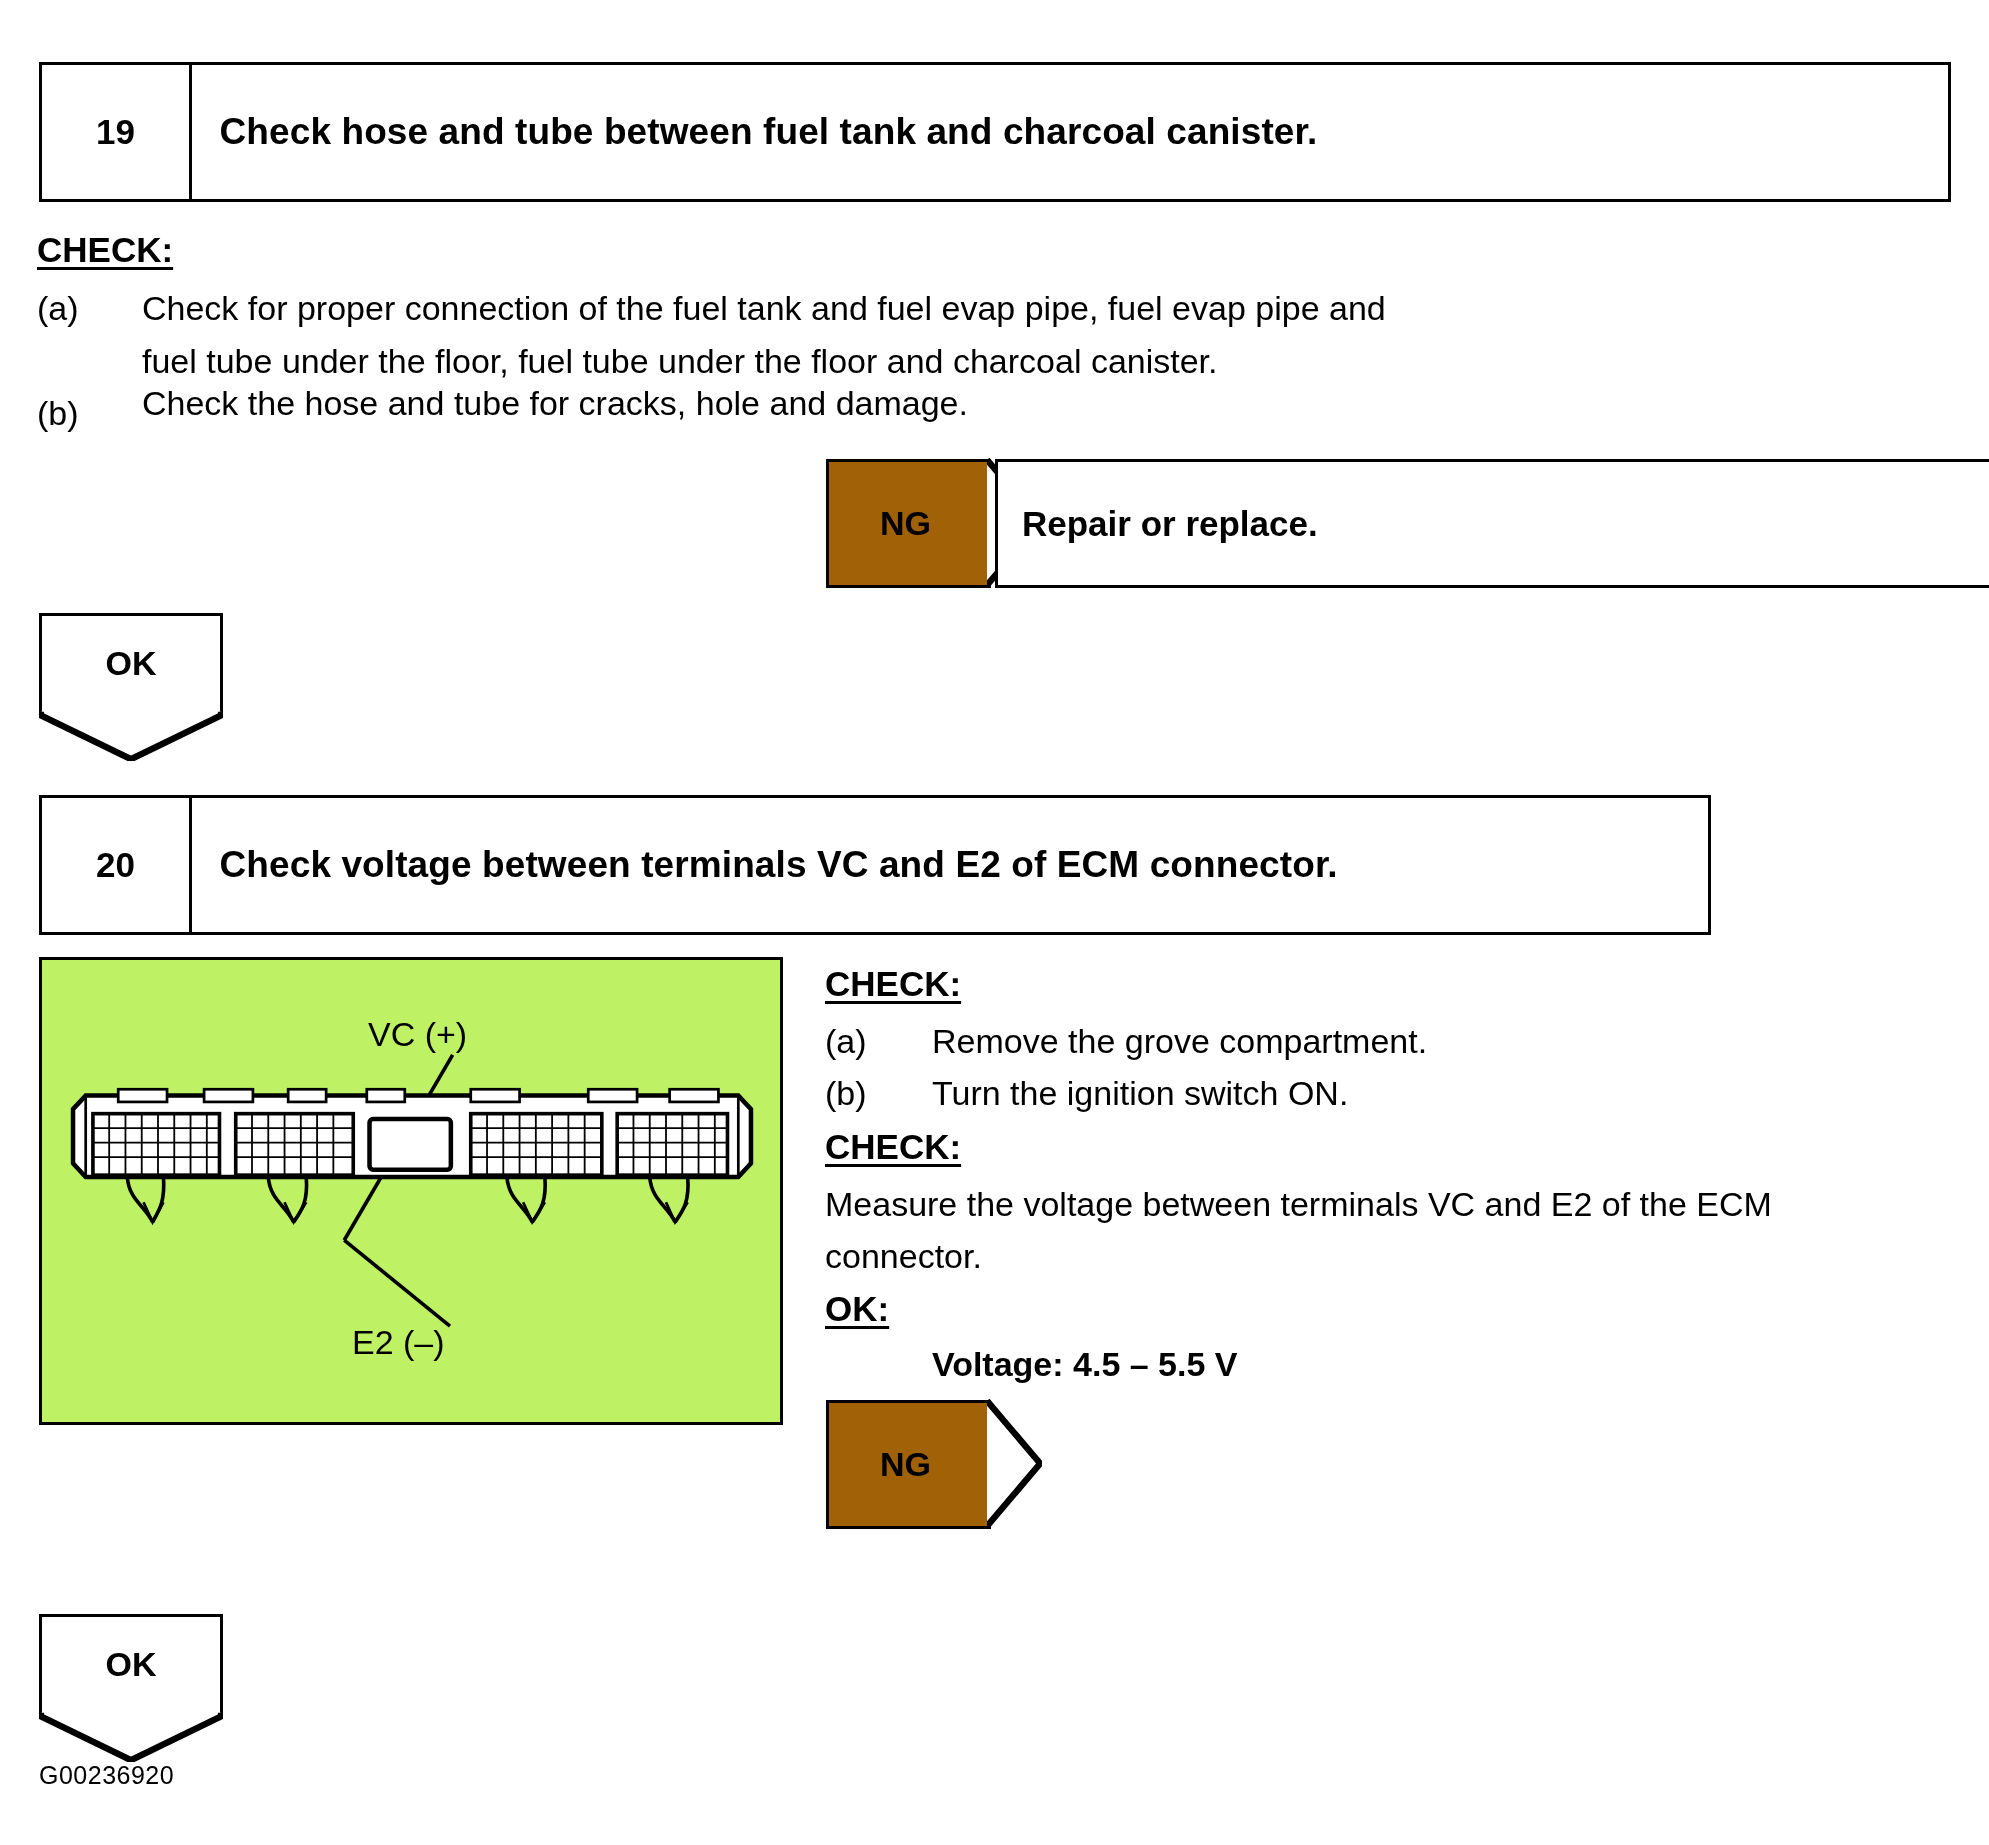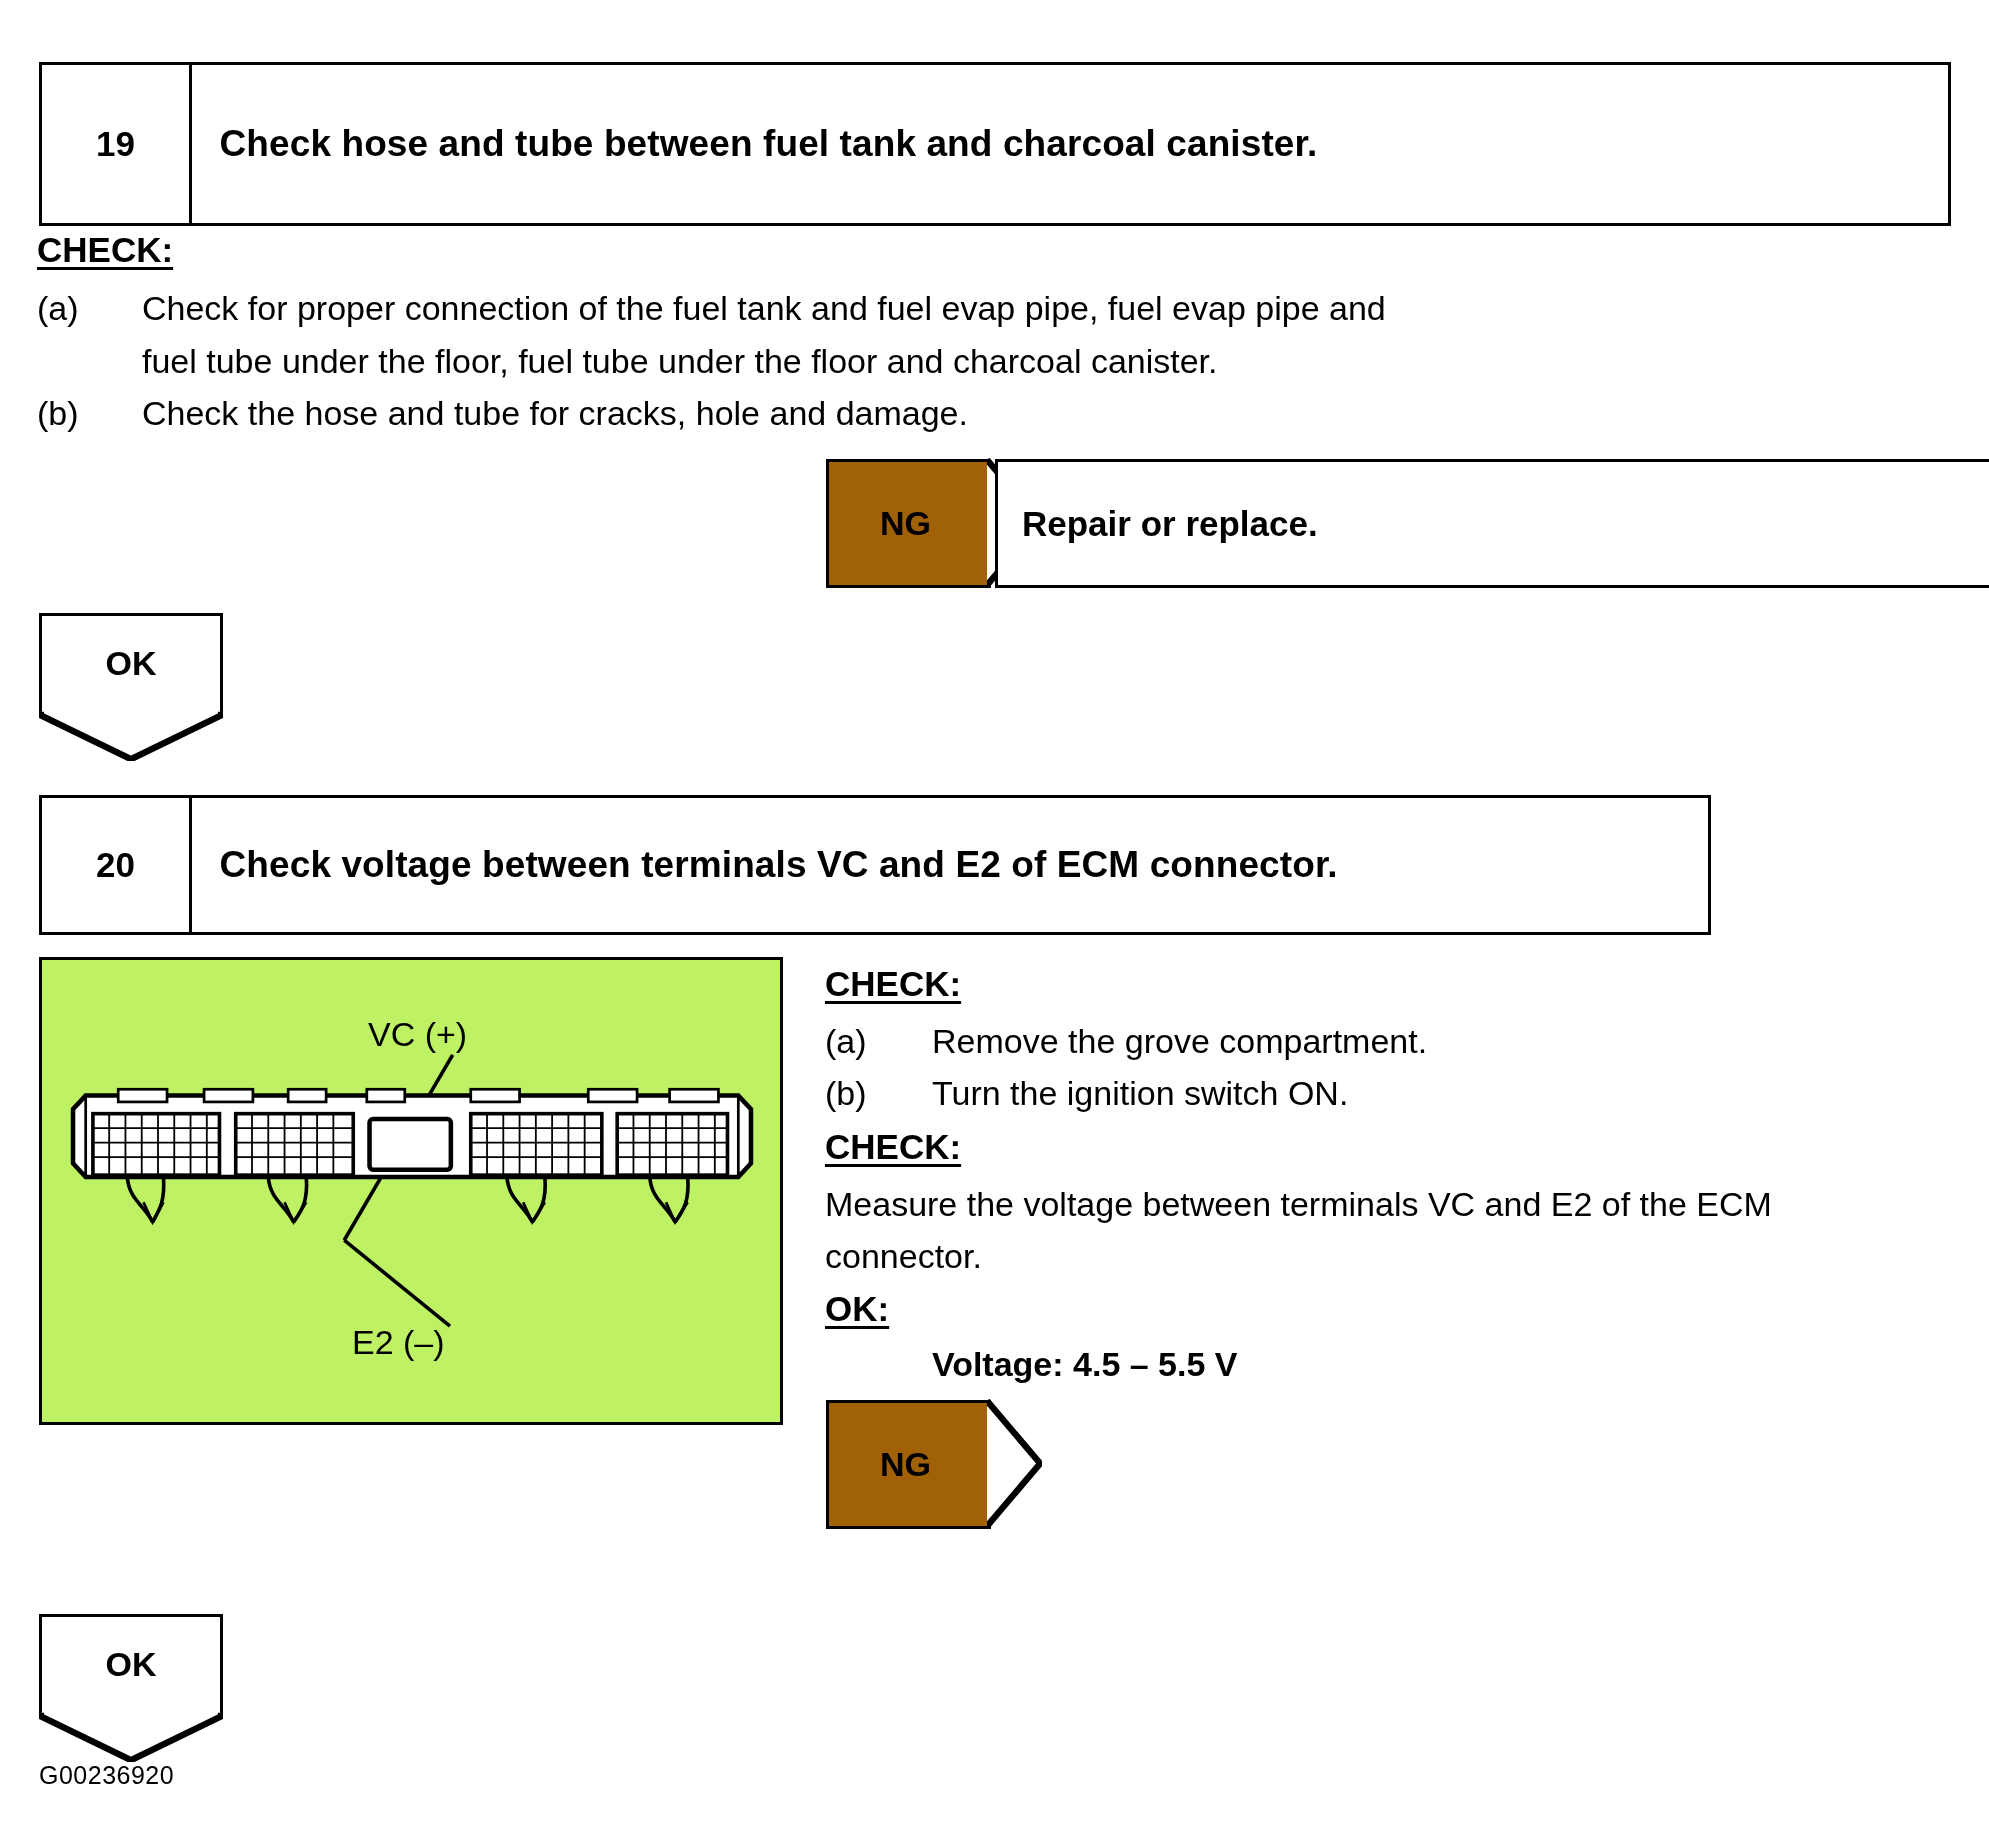--- a/index.html
+++ b/index.html
@@ -161,33 +161,33 @@
     position: absolute;
     font-size: 25px;
     letter-spacing: 0.5px;
   }
 </style>
 </head>
 <body>
 
 <div class="page">
 
-  <div class="step-box" style="left:39px; top:62px; width:1912px; height:164px;">
+  <div class="step-box" style="left:39px; top:62px; width:1912px; height:140px;">
     <div class="step-num">19</div>
     <div class="step-title">Check hose and tube between fuel tank and charcoal canister.</div>
   </div>
 
   <div class="check-head" style="left:37px; top:230px;">CHECK:</div>
 
   <div class="body-line" style="left:37px; top:289px;">(a)</div>
   <div class="body-line" style="left:142px; top:342px;">fuel tube under the floor, fuel tube under the floor and charcoal canister.</div>
   <div class="body-line" style="left:142px; top:289px;">Check for proper connection of the fuel tank and fuel evap pipe, fuel evap pipe and</div>
 
   <div class="body-line" style="left:37px; top:394px;">(b)</div>
-  <div class="body-line" style="left:142px; top:394px;">Check the hose and tube for cracks, hole and damage.</div>
+  <div class="body-line" style="left:142px; top:384px;">Check the hose and tube for cracks, hole and damage.</div>
 
   <div class="ng-flag" style="left:826px; top:459px;">
     <div class="txt">NG</div>
     <svg class="tip" viewBox="0 0 60 140" preserveAspectRatio="none">
       <path d="M0,2 L58,70 L0,138" fill="#fff" stroke="#000" stroke-width="7"></path>
     </svg>
   </div>
   <div class="result-box" style="left:995px; top:459px; width:1036px; height:129px;">
     <span>Repair or replace.</span>
   </div>

